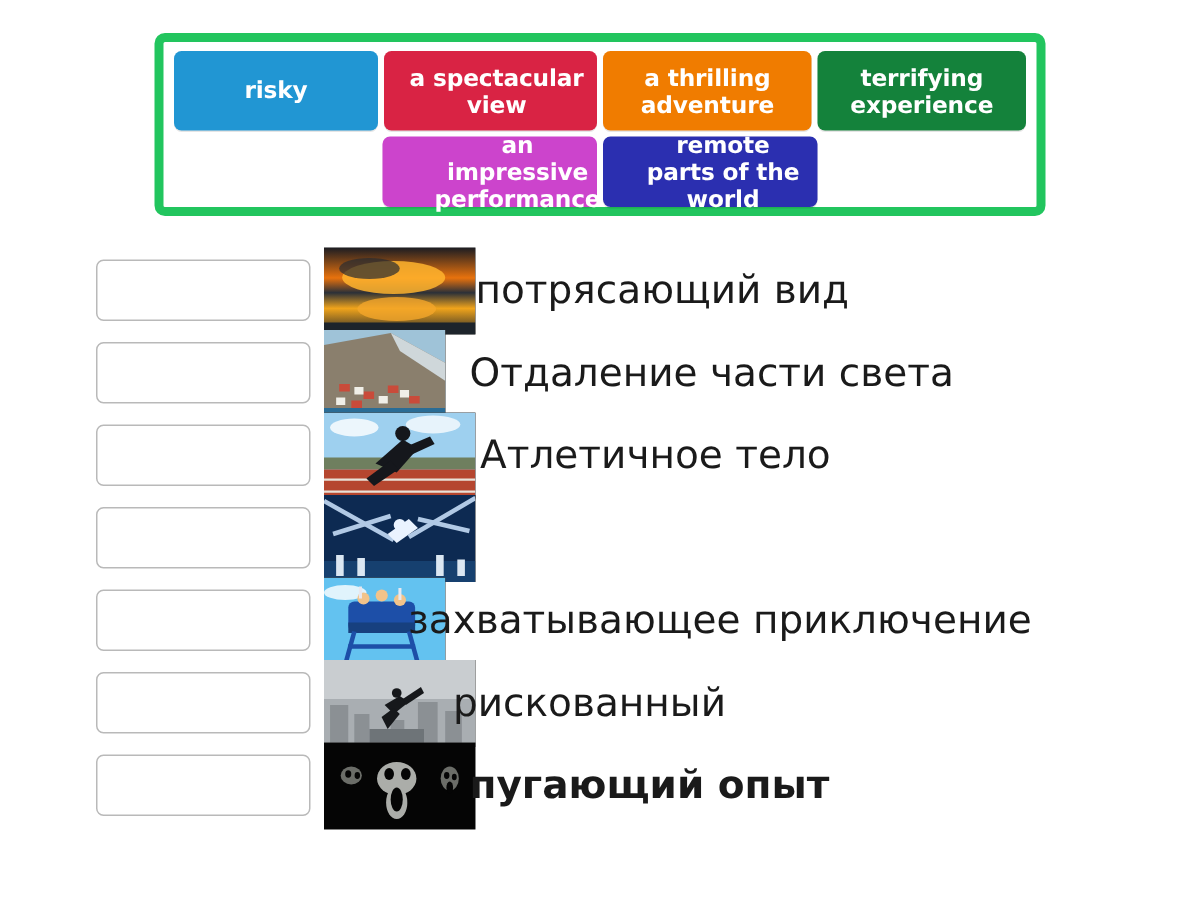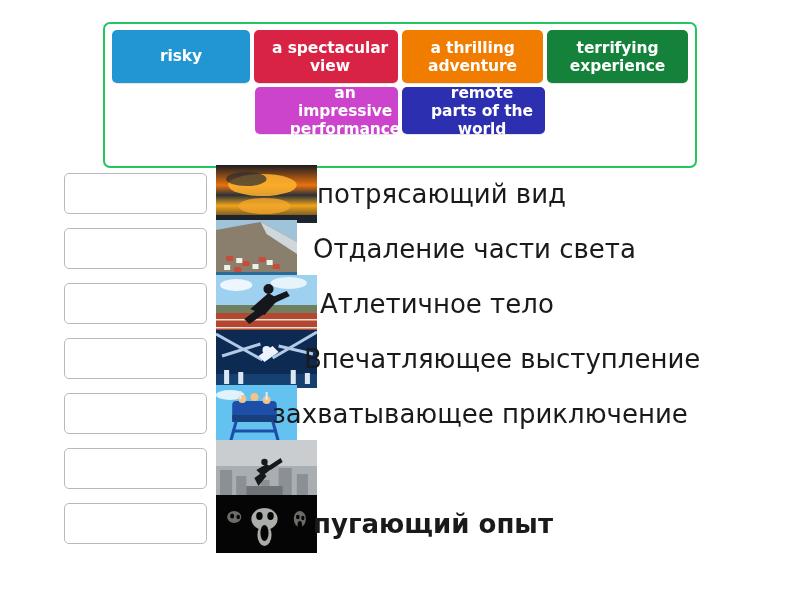--- a/index.html
+++ b/index.html
@@ -15,23 +15,23 @@
     font-family: "DejaVu Sans", "Liberation Sans", sans-serif;
     -webkit-font-smoothing: antialiased;
   }
 
   
   #word-bank {
     position: absolute;
     left: 103px;
     top: 22px;
     width: 594px;
-    height: 146px;
+    height: 122px;
     box-sizing: border-box;
-    border: 2px solid #22c55e;
+    border: 6px solid #22c55e;
     border-radius: 7px;
     background: #ffffff;
     padding: 6px 7px;
   }
   .bank-row {
     display: flex;
     justify-content: center;
     gap: 4px;
     width: 100%;
   }
@@ -216,21 +216,20 @@
       </g>
       <rect y="44" width="100" height="14" fill="#16406f"></rect>
       <g fill="#dbe7f2">
         <rect x="8" y="40" width="5" height="14"></rect>
             <rect x="22" y="42" width="5" height="12"></rect>
         <rect x="74" y="40" width="5" height="14"></rect>
             <rect x="88" y="43" width="5" height="11"></rect>
       </g>
     </svg>
       </div>
-      <div class="answer-text" style="left: 272px;">Впечатляющее выступление</div>
     </div>
     <div class="answer-row">
       <div class="drop-box"></div>
       <div class="thumb narrow">
     <svg viewBox="0 0 80 58" preserveAspectRatio="none">
       <rect width="80" height="58" fill="#63c2f0"></rect>
       <ellipse cx="14" cy="10" rx="14" ry="5" fill="#ffffff" opacity="0.8"></ellipse>
       <rect x="16" y="16" width="44" height="20" rx="4" fill="#1d4fa8"></rect>
       <rect x="16" y="30" width="44" height="7" fill="#17407f"></rect>
       <g fill="#f2c38a">
@@ -266,20 +265,21 @@
       </g>
       <rect x="30" y="46" width="36" height="12" fill="#6e7478"></rect>
       <g fill="#16181b">
         <ellipse cx="48" cy="22" rx="3.2" ry="3.2"></ellipse>
         <path d="M40 30 L50 24 L56 28 L46 36 Z"></path>
         <path d="M52 26 L64 18 L66 22 L54 30 Z"></path>
         <path d="M38 38 L46 32 L50 36 L42 46 Z"></path>
       </g>
     </svg>
       </div>
+      <div class="answer-text" style="left: 270px;">рискованный</div>
     </div>
     <div class="answer-row">
       <div class="drop-box"></div>
       <div class="thumb">
     <svg viewBox="0 0 100 58" preserveAspectRatio="none">
       <rect width="100" height="58" fill="#050505"></rect>
       <g fill="#c9cbc6" opacity="0.85">
         <ellipse cx="48" cy="24" rx="13" ry="11"></ellipse>
         <ellipse cx="48" cy="40" rx="7" ry="11"></ellipse>
       </g>

